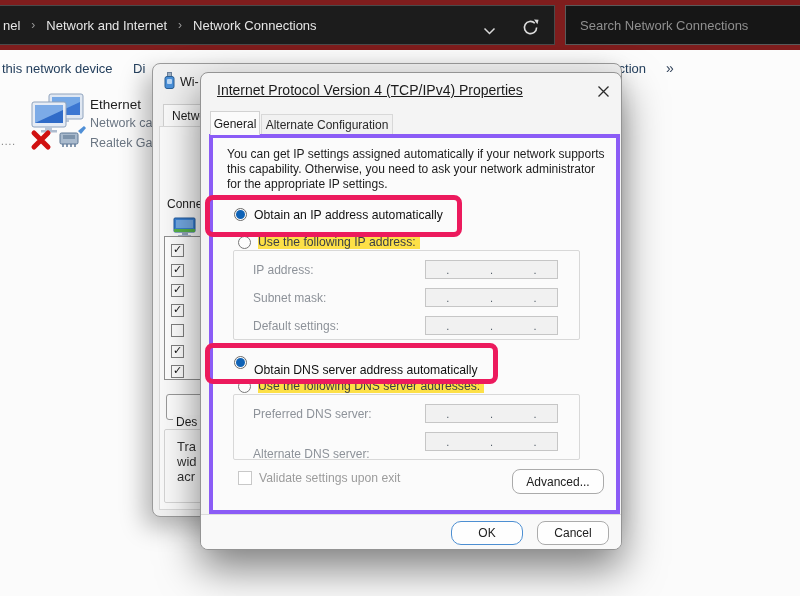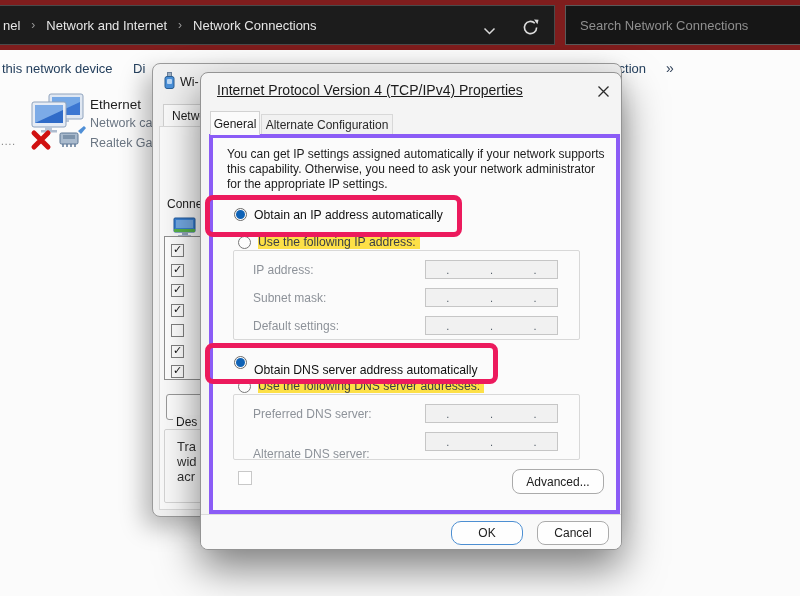--- a/index.html
+++ b/index.html
@@ -295,20 +295,21 @@
           <b></b>
         </div>
       <span class="flabel" style="left:32px;top:309px;">Alternate DNS server:</span>
       <div class="ipfield" style="left:212px;top:294px;">
           <b></b>
           <b></b>
           <b></b>
         </div>
 
       <span class="vcheck" style="left:25px;top:333px;"></span>
+      <span class="vlabel" style="left:46px;top:333px;">Validate settings upon exit</span>
       <div class="btn" style="left:299px;top:331px;width:90px;height:23px;">Advanced...</div>
     </div>
 
     <div class="ip-footer"></div>
     <div class="btn default" style="left:250px;top:448px;width:70px;height:22px;">OK</div>
     <div class="btn" style="left:336px;top:448px;width:70px;height:22px;">Cancel</div>
   </div>
 
 </div>
 

